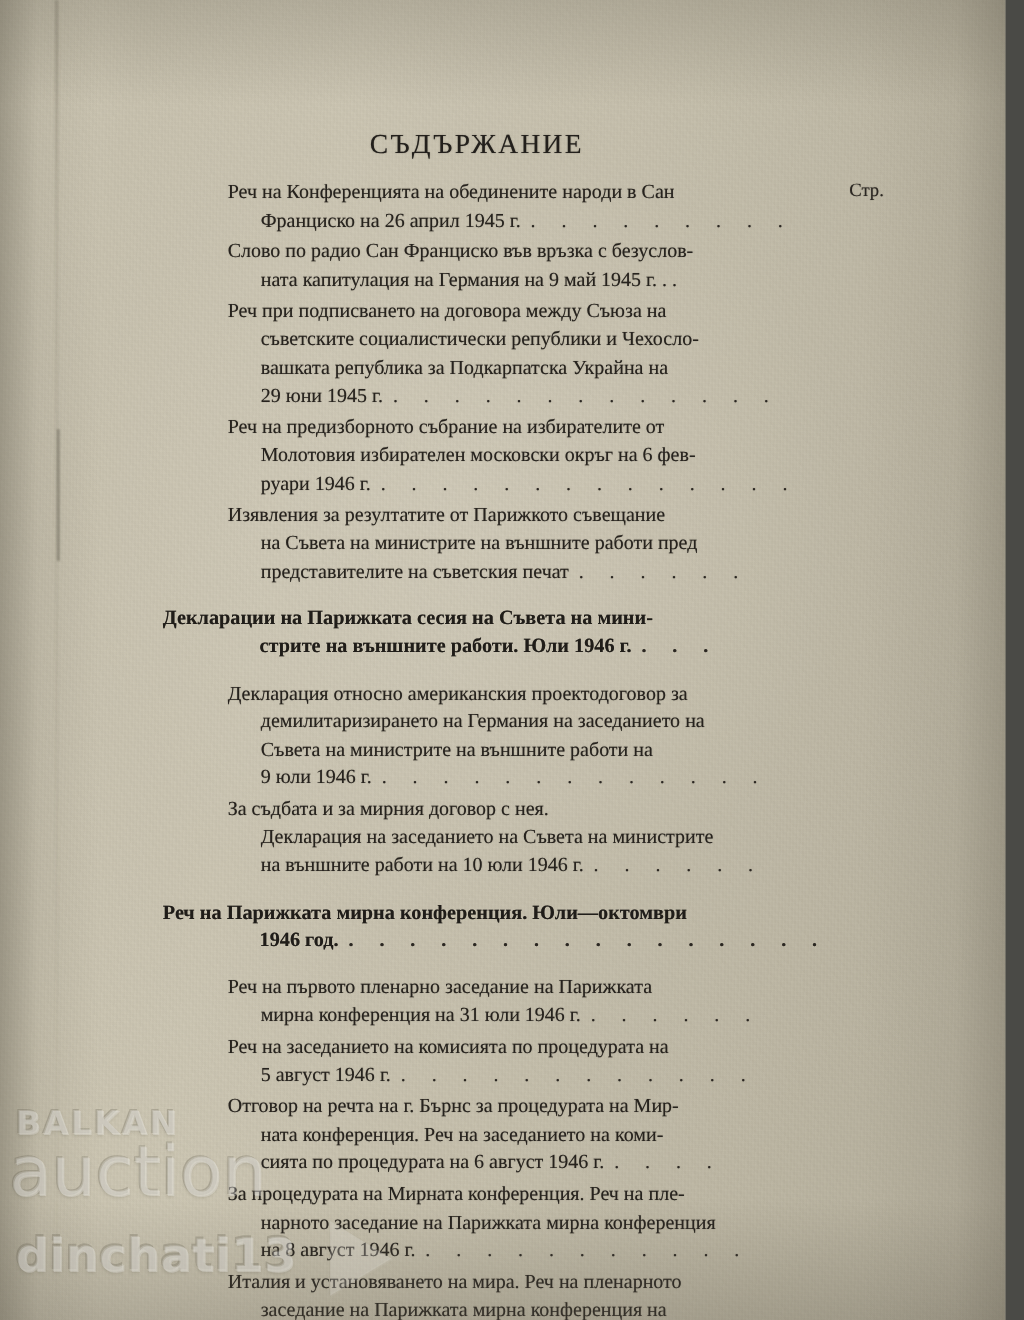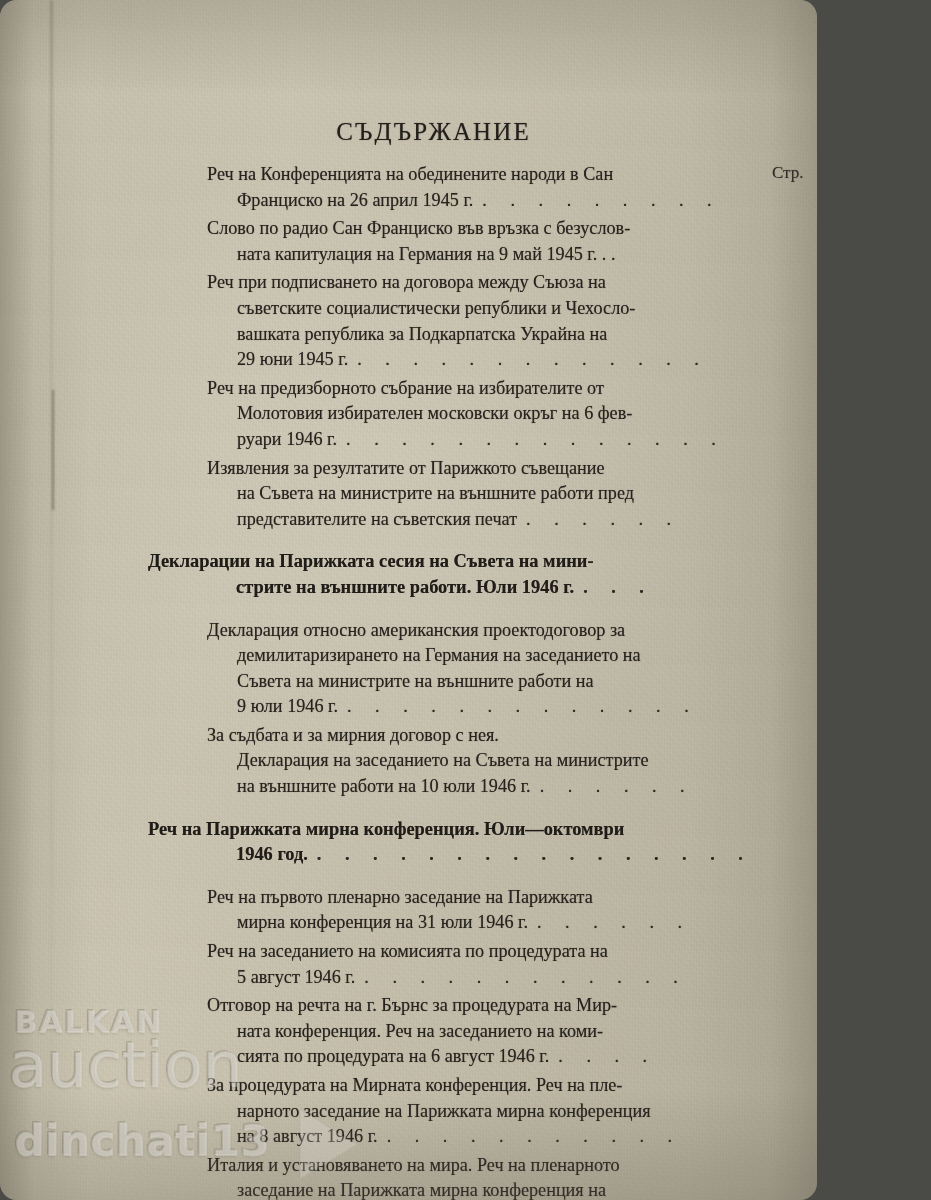--- a/index.html
+++ b/index.html
@@ -2,29 +2,28 @@
 <html><head>
 <meta charset="utf-8">
 <style>
   html, body {
     margin: 0;
     padding: 0;
     background: #4a4a46;
   }
   #page {
     position: relative;
-    width: 817px;
+    width: 914px;
     height: 1200px;
     overflow: hidden;
     background:
       radial-gradient(ellipse 70% 55% at 46% 40%, rgba(214,208,192,0.55) 0%, rgba(198,192,176,0.18) 55%, rgba(168,162,146,0.0) 100%),
       linear-gradient(100deg, #cfc9b6 0%, #c9c3b0 12%, #cdc7b4 30%, #c6c0ad 55%, #bdb7a4 78%, #b4ae9c 100%);
     font-family: "Liberation Serif", "DejaVu Serif", serif;
     color: #2a2622;
-    border-radius: 17px;
   }
   
   #grain {
     position: absolute;
     inset: 0;
     pointer-events: none;
     opacity: .30;
     background-image:
       repeating-linear-gradient(91deg, rgba(255,255,255,.13) 0px, rgba(255,255,255,.13) 1px, rgba(120,112,96,.10) 2px, rgba(120,112,96,.10) 3px),
       repeating-linear-gradient(3deg, rgba(255,255,255,.08) 0px, rgba(255,255,255,.08) 1px, rgba(110,104,90,.07) 2px, rgba(110,104,90,.07) 4px),

